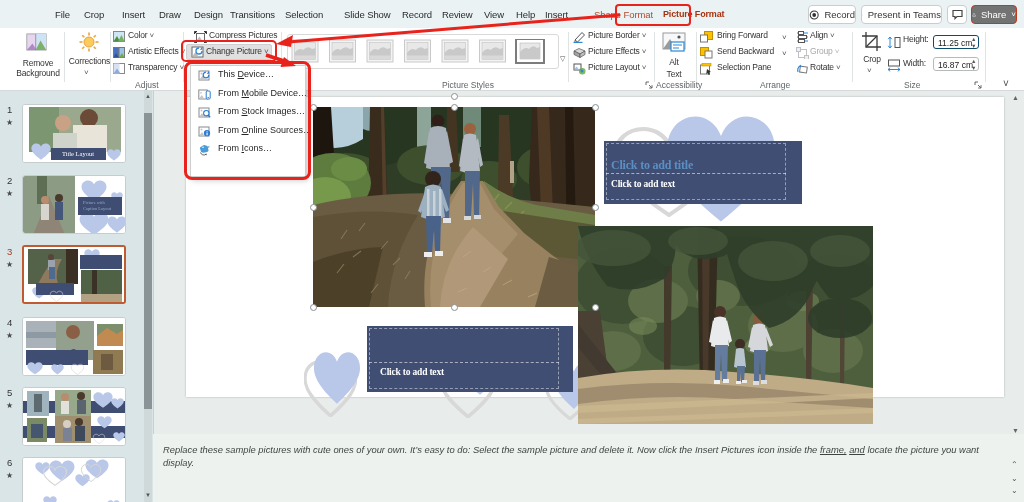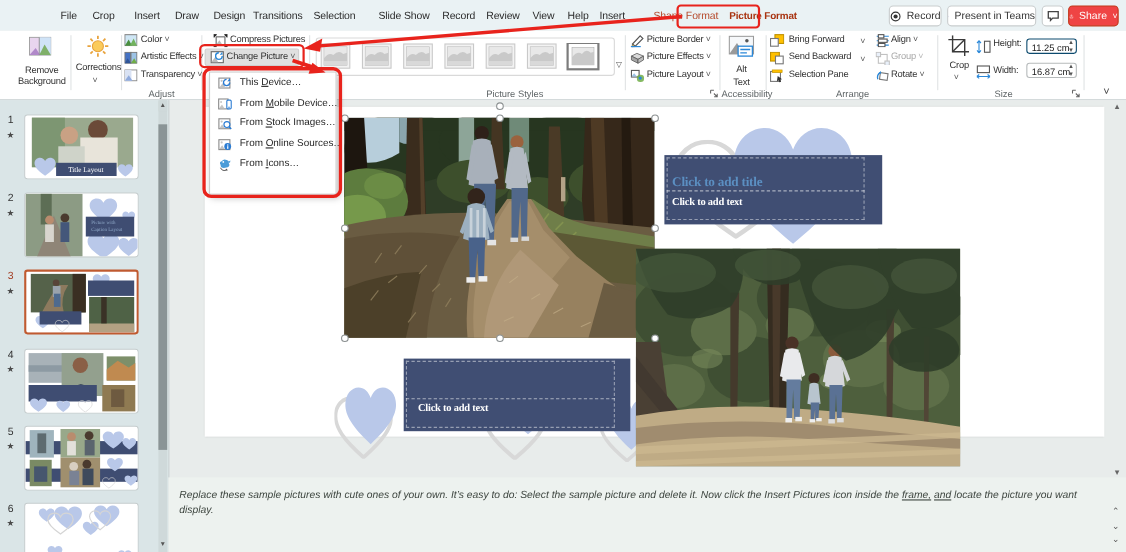--- a/index.html
+++ b/index.html
@@ -62,21 +62,21 @@
     <svg width="12" height="12" viewBox="0 0 12 12">
         <rect x="1" y="2" width="10" height="8" rx="1.5" fill="none" stroke="#4b53bc" stroke-width="1.2"></rect>
         <circle cx="4.5" cy="5.5" r="1.4" fill="#4b53bc"></circle>
         <path d="M7 5h3M7 7h3" stroke="#4b53bc" stroke-width="1"></path>
       </svg>Present in Teams</div>
   <div class="topbtn" style="left:947px;width:20px">
     <svg width="13" height="13" viewBox="0 0 13 13">
         <path d="M2 2.5h9v6h-5l-2 2v-2h-2z" fill="none" stroke="#444" stroke-width="1.2"></path>
       </svg>
     </div>
-  <div class="topbtn" style="left:971px;width:46px;background:#ef4444;border-color:#C2391B;color:#fff">
+  <div class="topbtn" style="left:971px;width:46px;background:#737373;border-color:#C2391B;color:#fff">
     <svg width="13" height="12" viewBox="0 0 13 12">
         <path d="M2.5 5.5 v5 h8.5 v-5" fill="none" stroke="#fff" stroke-width="1.4"></path>
         <path d="M6.7 1 v6 M6.7 0.8 l-2.6 2.6 M6.7 0.8 l2.6 2.6" stroke="#fff" stroke-width="1.4" fill="none"></path>
       </svg>Share <span style="font-size:8px">˅</span></div>
 </div>
 <div id="ribbon">
 
   <div class="vsep" style="left:64px"></div>
   <div class="vsep" style="left:110px"></div>
   <div class="vsep" style="left:183px"></div>

